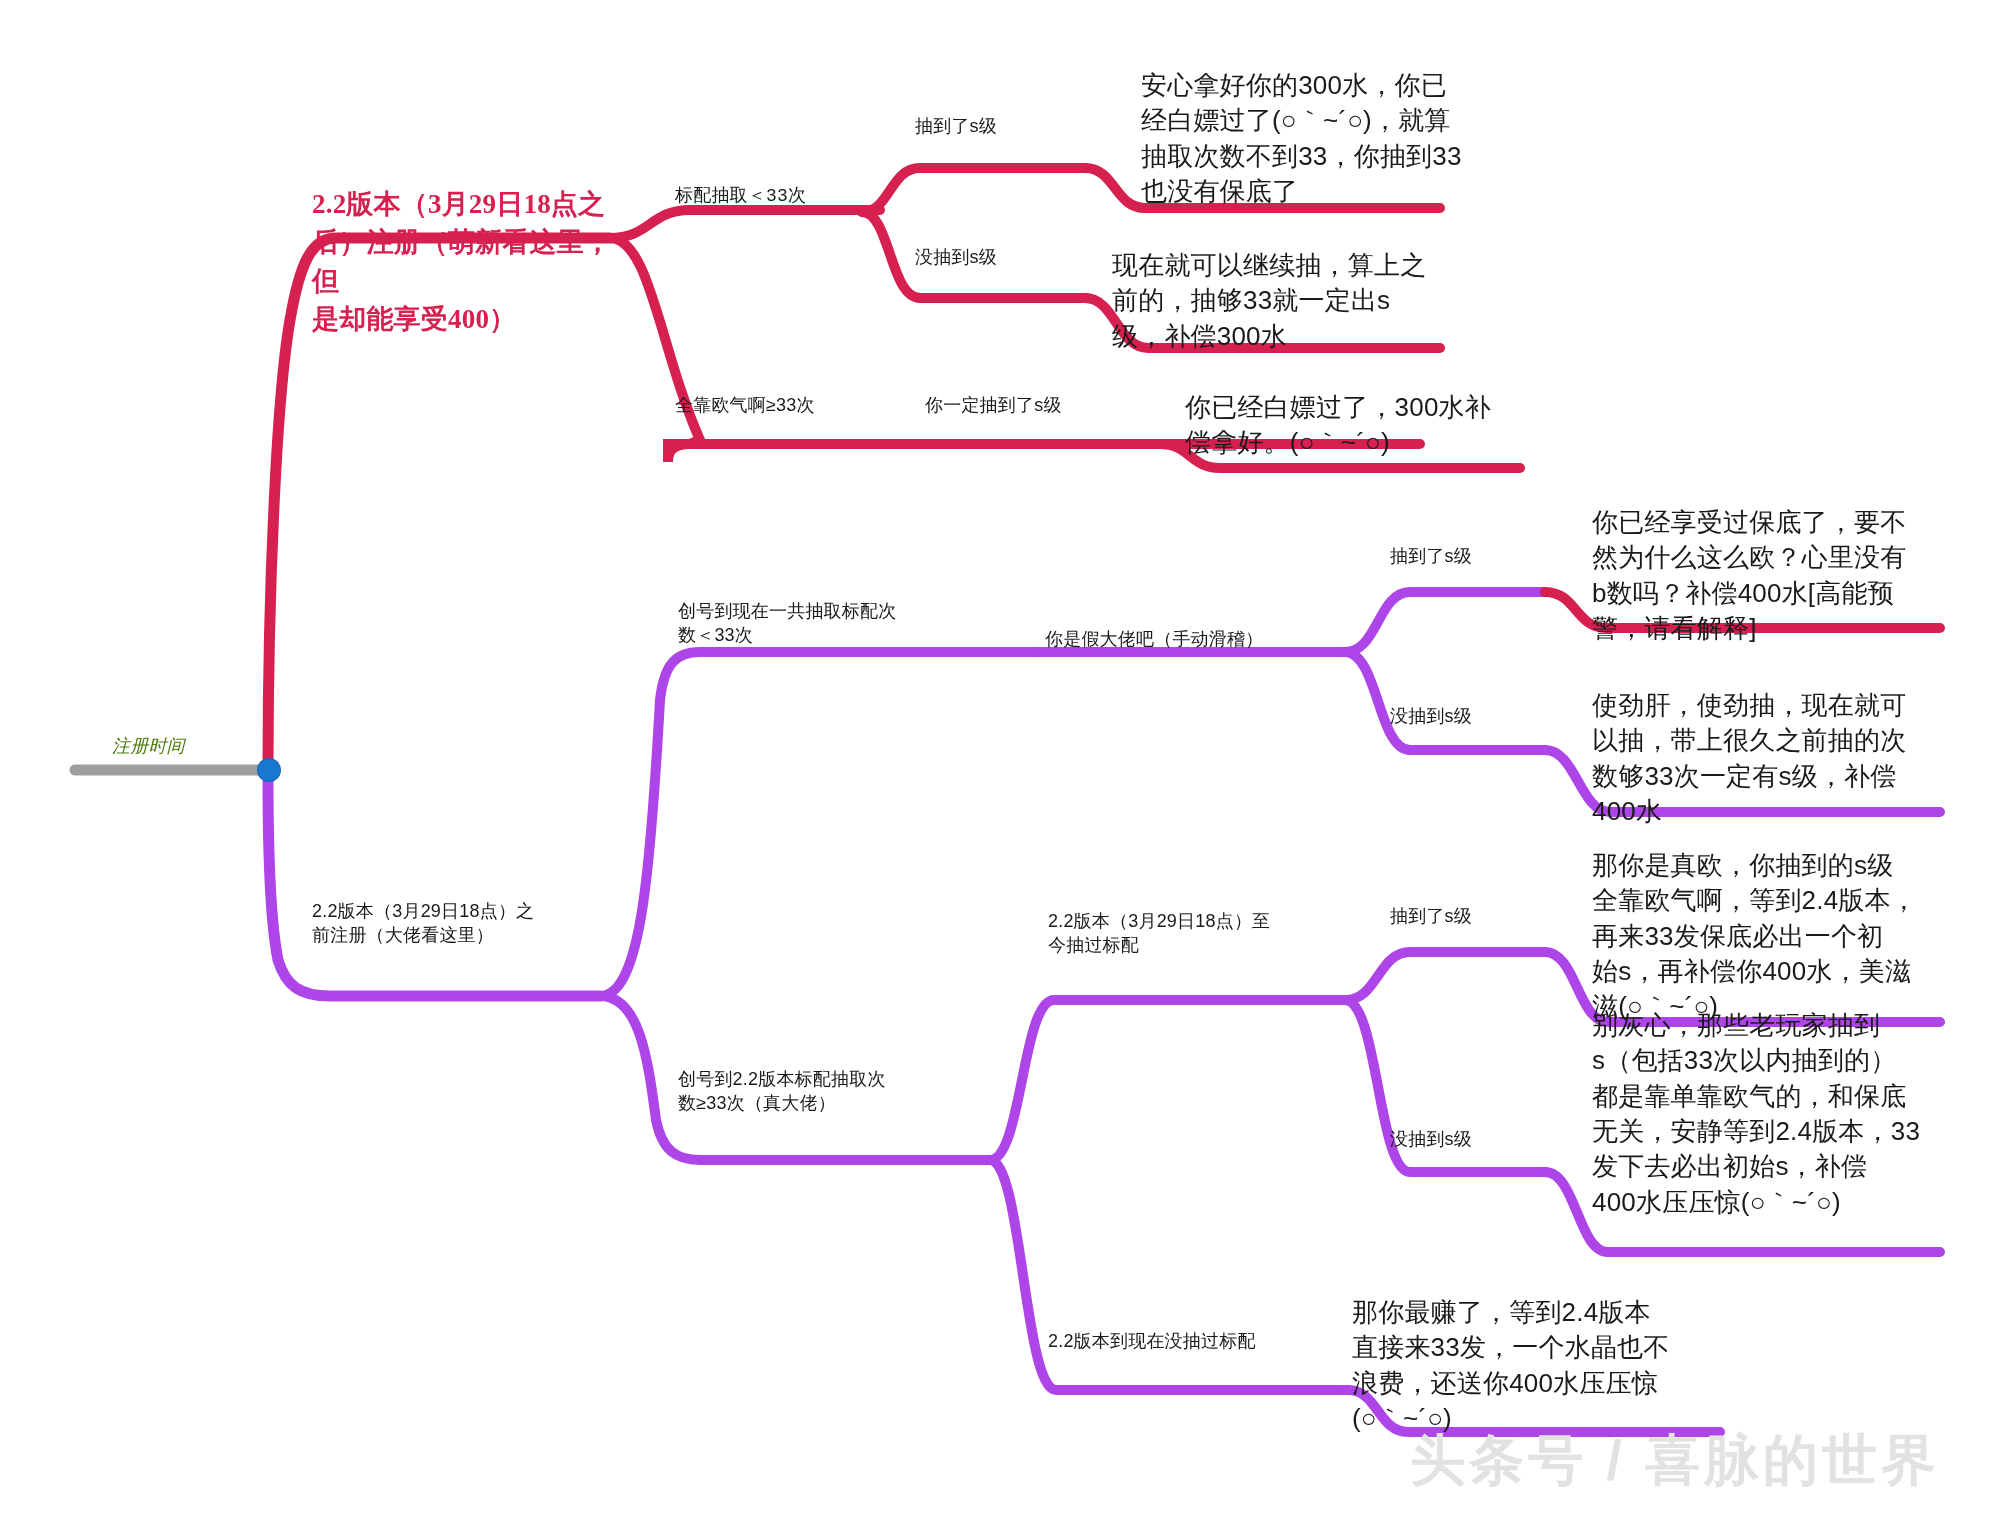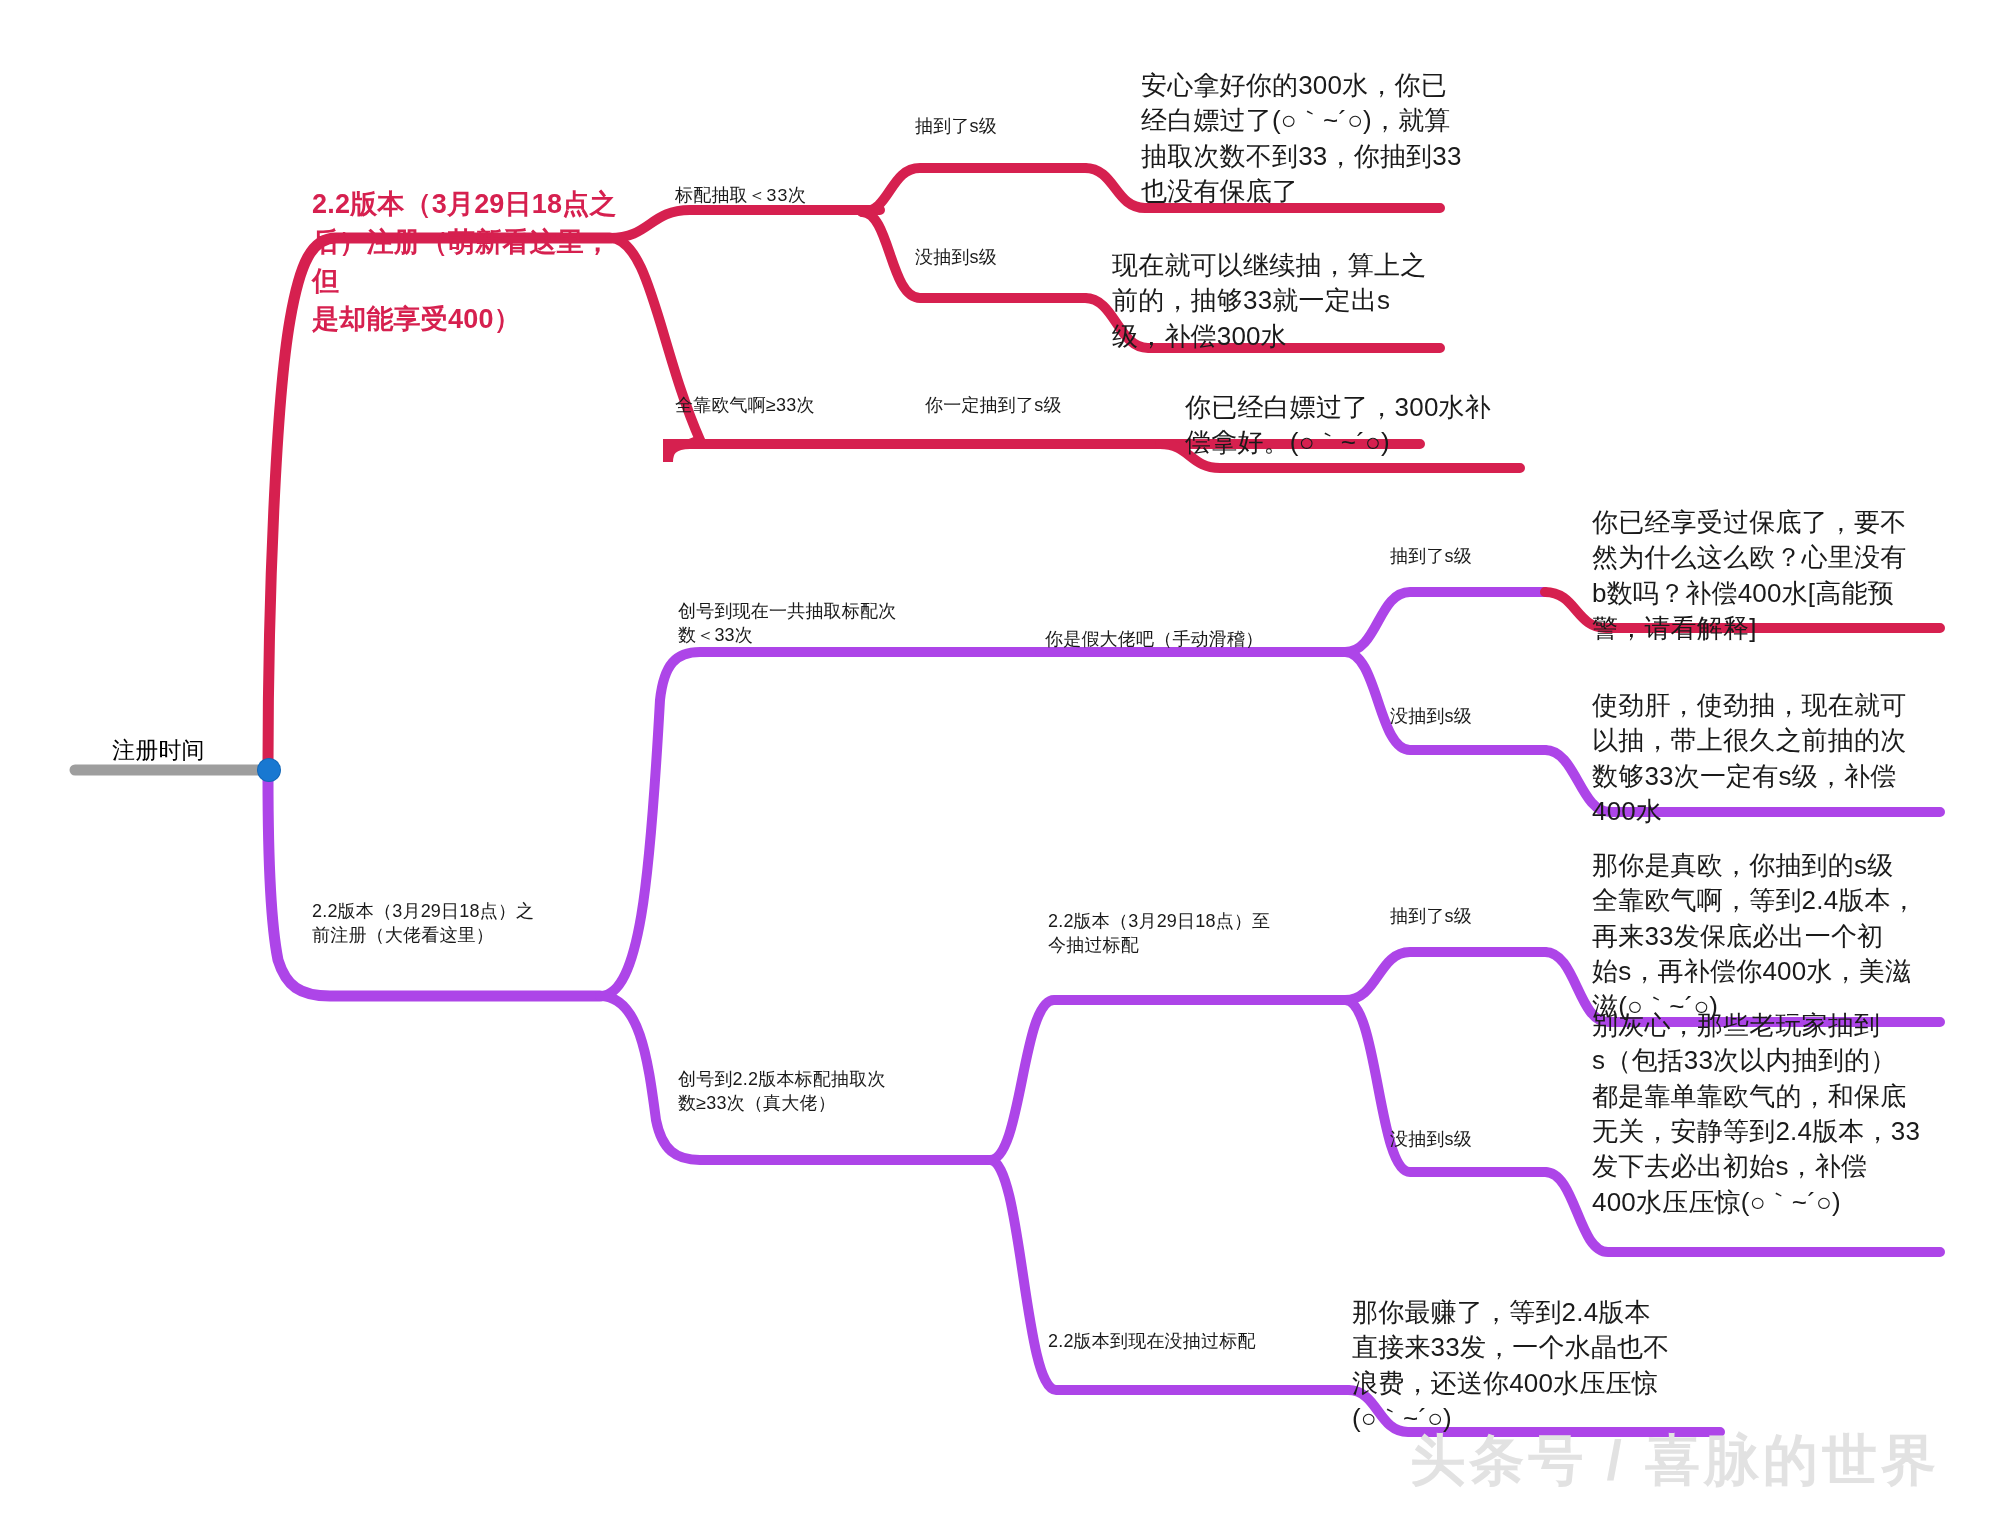--- a/index.html
+++ b/index.html
@@ -33,28 +33,30 @@
   .node {
     position: absolute;
     color: #1a1a1a;
     font-size: 18px;
     line-height: 1.33;
     letter-spacing: 0.2px;
     white-space: pre-wrap;
     font-weight: 400;
   }
   .node.root {
-    font-size: 23px;
-    color: #000000;
+    font-size: 18px;
+    color: #4d7c0f;
+    font-style: italic;
   }
   .node.red-branch {
     color: #d6204f;
     font-weight: 700;
     font-size: 27px;
     line-height: 1.42;
+    font-family: Liberation Serif, serif;
   }
   .node.leafred,
   .node.leafpurple {
     font-size: 26px;
     line-height: 1.36;
   }
   .watermark {
     position: absolute;
     right: 60px;
     bottom: 42px;

